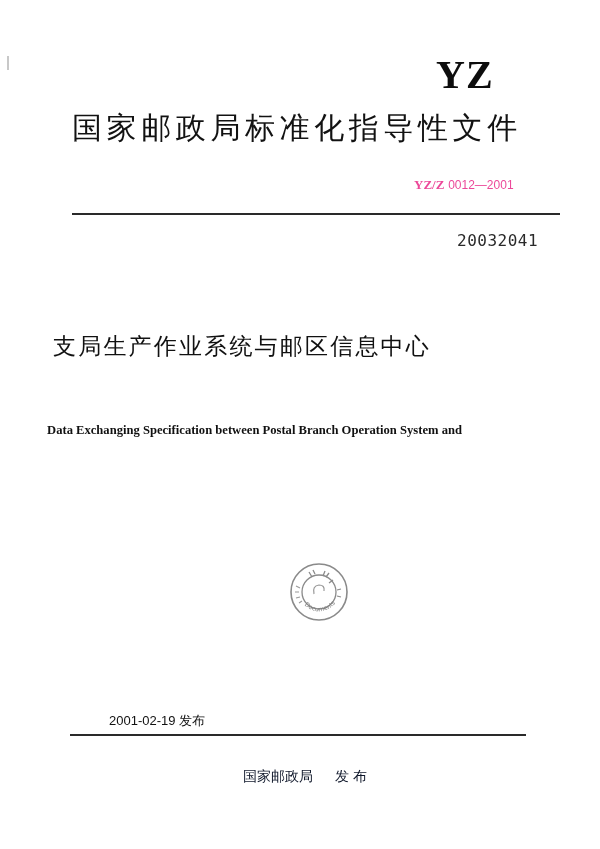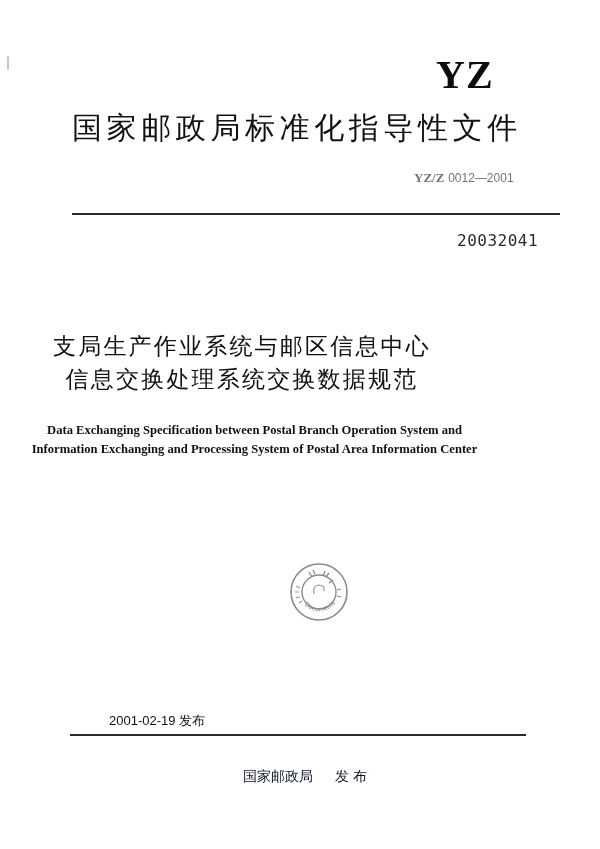--- a/index.html
+++ b/index.html
@@ -38,25 +38,25 @@
       width: 490px;
       font-family: "DejaVu Sans", sans-serif;
       font-size: 30px;
       line-height: 40px;
       letter-spacing: 4.6px;
       white-space: nowrap;
       color: #121212;
     }
 
     .std-number {
-      left: 414px; top: 170px;
+      left: 414px; top: 177px;
       font-size: 12px;
       line-height: 16px;
       white-space: nowrap;
-      color: #737373;
+      color: #ec4899;
     }
     .std-number .prefix {
       font-family: "Liberation Serif", "DejaVu Serif", serif;
       font-weight: bold;
       font-size: 13px;
     }
     .std-number .num {
       font-family: "Liberation Sans", sans-serif;
     }
 
@@ -145,26 +145,24 @@
   <span class="prefix">YZ/Z</span>
   <span class="num">0012—2001</span>
 </div>
 
 <div class="abs rule-top"></div>
 
 <div class="abs archive-no">20032041</div>
 
 <div class="abs cn-title">
   <span class="line">支局生产作业系统与邮区信息中心</span>
-  <span class="line">信息交换处理系统交换数据规范</span>
 </div>
 
 <div class="abs en-title">
   <span class="line">Data Exchanging Specification between Postal Branch Operation System and</span>
-  <span class="line">Information Exchanging and Processing System of Postal Area Information Center</span>
 </div>
 
 <div class="abs stamp">
   <svg width="64" height="64" viewBox="0 0 64 64" xmlns="http://www.w3.org/2000/svg">
     <circle cx="32" cy="32" r="28" fill="none" stroke="#8a8a8a" stroke-width="1.6"></circle>
     <circle cx="32" cy="32" r="17" fill="none" stroke="#8a8a8a" stroke-width="1.3"></circle>
     <path d="M27 34 q-2 -8 5 -9 q6 0 5 6" fill="none" stroke="#999" stroke-width="1.2"></path>
     <path d="M22 12 l3 5 M26 10 l2 4 M38 11 l-2 5 M42 13 l-3 4 M46 20 l-4 3" stroke="#8a8a8a" stroke-width="1.3"></path>
     <path d="M9 26 l4 2 M8 32 l4 0 M9 38 l4 -1 M12 43 l3 -2" stroke="#9a9a9a" stroke-width="1.1"></path>
     <path d="M50 30 l4 -1 M50 36 l4 1" stroke="#8a8a8a" stroke-width="1.2"></path>

